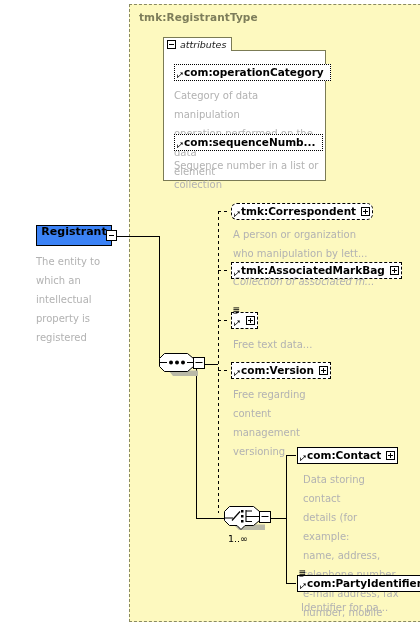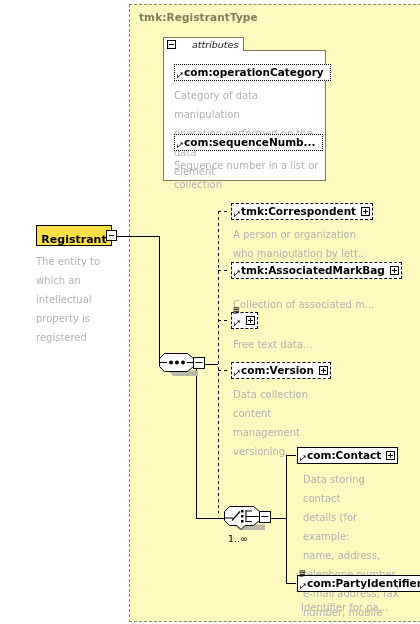--- a/index.html
+++ b/index.html
@@ -62,21 +62,21 @@
     left: 135px;
     top: 37px;
     height: 14px;
     background: #ffffff;
     border: 1px solid #7b7b55;
     border-bottom: none;
     box-sizing: border-box;
     padding: 0 5px 0 3px;
     display: flex;
     align-items: center;
-    gap: 16px;
+    gap: 4px;
   }
   .attr-tab-label {
     font-size: 9.5px;
     font-style: italic;
     color: #1a1a1a;
     line-height: 1;
     white-space: nowrap;
   }
   .minus-toggle {
     width: 9px;
@@ -179,25 +179,25 @@
     background: #000;
   }
 
   
   .root-node {
     position: absolute;
     left: 8px;
     top: 225px;
     width: 76px;
     height: 21px;
-    background: #fde047;
+    background: #3b82f6;
     border: 1px solid #000;
     box-sizing: border-box;
     display: flex;
-    align-items: flex-end;
+    align-items: flex-start;
     justify-content: center;
   }
   .root-node .label {
     font-size: 11px;
     font-weight: bold;
     color: #000;
     line-height: 1;
   }
   .root-node::after {
     content: "";
@@ -337,40 +337,40 @@
       <path d="M5.5,1.5 L28.5,1.5 L34.5,6.5 L34.5,14.5 L28.5,19.5 L5.5,19.5 L0.5,14.5 L0.5,6.5 Z" fill="#ffffff" stroke="#000" stroke-width="1"></path>
       <circle cx="12" cy="10.5" r="2" fill="#000"></circle>
       <circle cx="18" cy="10.5" r="2" fill="#000"></circle>
       <circle cx="24" cy="10.5" r="2" fill="#000"></circle>
       <path d="M0.5,10.5 L8,10.5 M28,10.5 L35,10.5" stroke="#000" stroke-width="1" fill="none"></path>
       <rect x="34.5" y="5.5" width="11" height="11" fill="#ffffff" stroke="#000" stroke-width="1"></rect>
       <path d="M36.5,10.5 L43.5,10.5" stroke="#000" stroke-width="1"></path>
     </svg>
   </div>
 
-  <div class="node dashed" style="left:203px; top:203px;">
+  <div class="node dashed" style="left:203px; top:203px;border-radius:6px;">
     <svg class="arrow-glyph" viewBox="0 0 8 8">
       <path d="M0.5,7.5 L0.5,3.5 M0.5,7.5 L7,1.5" stroke="#000" stroke-width="1.1" fill="none"></path>
       <path d="M7.5,0.5 L7.5,4 L4,0.5 Z" fill="#000"></path>
     </svg>
     <span class="label">tmk:Correspondent</span>
     <span class="plus-toggle"></span>
   </div>
   <div class="anno" style="left:205px; top:225px; width:140px;">A person or organization
 who manipulation by lett...</div>
 
   <div class="node dashed" style="left:203px; top:262px;">
     <svg class="arrow-glyph" viewBox="0 0 8 8">
       <path d="M0.5,7.5 L0.5,3.5 M0.5,7.5 L7,1.5" stroke="#000" stroke-width="1.1" fill="none"></path>
       <path d="M7.5,0.5 L7.5,4 L4,0.5 Z" fill="#000"></path>
     </svg>
     <span class="label">tmk:AssociatedMarkBag</span>
     <span class="plus-toggle"></span>
   </div>
-  <div class="anno" style="left:205px; top:295px; width:150px;">Collection of associated m...</div>
+  <div class="anno" style="left:205px; top:272px; width:150px;font-style:italic;">Collection of associated m...</div>
 
   <div class="node dashed" style="left:203px; top:312px;">
     <svg class="lines-glyph" viewBox="0 0 8 8">
       <path d="M0.5,1 L7,1 M0.5,3 L7,3 M0.5,5 L7,5 M0.5,7 L5,7" stroke="#000" stroke-width="1" fill="none"></path>
     </svg>
     <svg class="arrow-glyph" viewBox="0 0 8 8">
       <path d="M0.5,7.5 L0.5,3.5 M0.5,7.5 L7,1.5" stroke="#000" stroke-width="1.1" fill="none"></path>
       <path d="M7.5,0.5 L7.5,4 L4,0.5 Z" fill="#000"></path>
     </svg>
     <span class="plus-toggle"></span>
@@ -378,21 +378,21 @@
   <div class="anno" style="left:205px; top:335px; width:150px;">Free text data...</div>
 
   <div class="node dashed" style="left:203px; top:362px;">
     <svg class="arrow-glyph" viewBox="0 0 8 8">
       <path d="M0.5,7.5 L0.5,3.5 M0.5,7.5 L7,1.5" stroke="#000" stroke-width="1.1" fill="none"></path>
       <path d="M7.5,0.5 L7.5,4 L4,0.5 Z" fill="#000"></path>
     </svg>
     <span class="label">com:Version</span>
     <span class="plus-toggle"></span>
   </div>
-  <div class="anno" style="left:205px; top:385px; width:95px;">Data collection
+  <div class="anno" style="left:205px; top:385px; width:95px;">Free regarding
 content
 management
 versioning</div>
 
   <div class="conn" style="left:196px; top:505px;">
     <svg width="48" height="32" viewBox="0 0 48 32">
       <path d="M9.5,19.5 L41,19.5 L41,25 L15,25 Z" fill="#b9b9a8" stroke="none"></path>
       <path d="M5.5,1.5 L29.5,1.5 L35.5,6.5 L35.5,15.5 L29.5,20.5 L21,20.5 L17,24.5 L13,20.5 L5.5,20.5 L0.5,15.5 L0.5,6.5 Z" fill="#ffffff" stroke="#000" stroke-width="1"></path>
       <path d="M0.5,13 L9,13" stroke="#000" stroke-width="1" fill="none"></path>
       <path d="M8,15.5 L16,6.5" stroke="#000" stroke-width="1.2" fill="none"></path>

